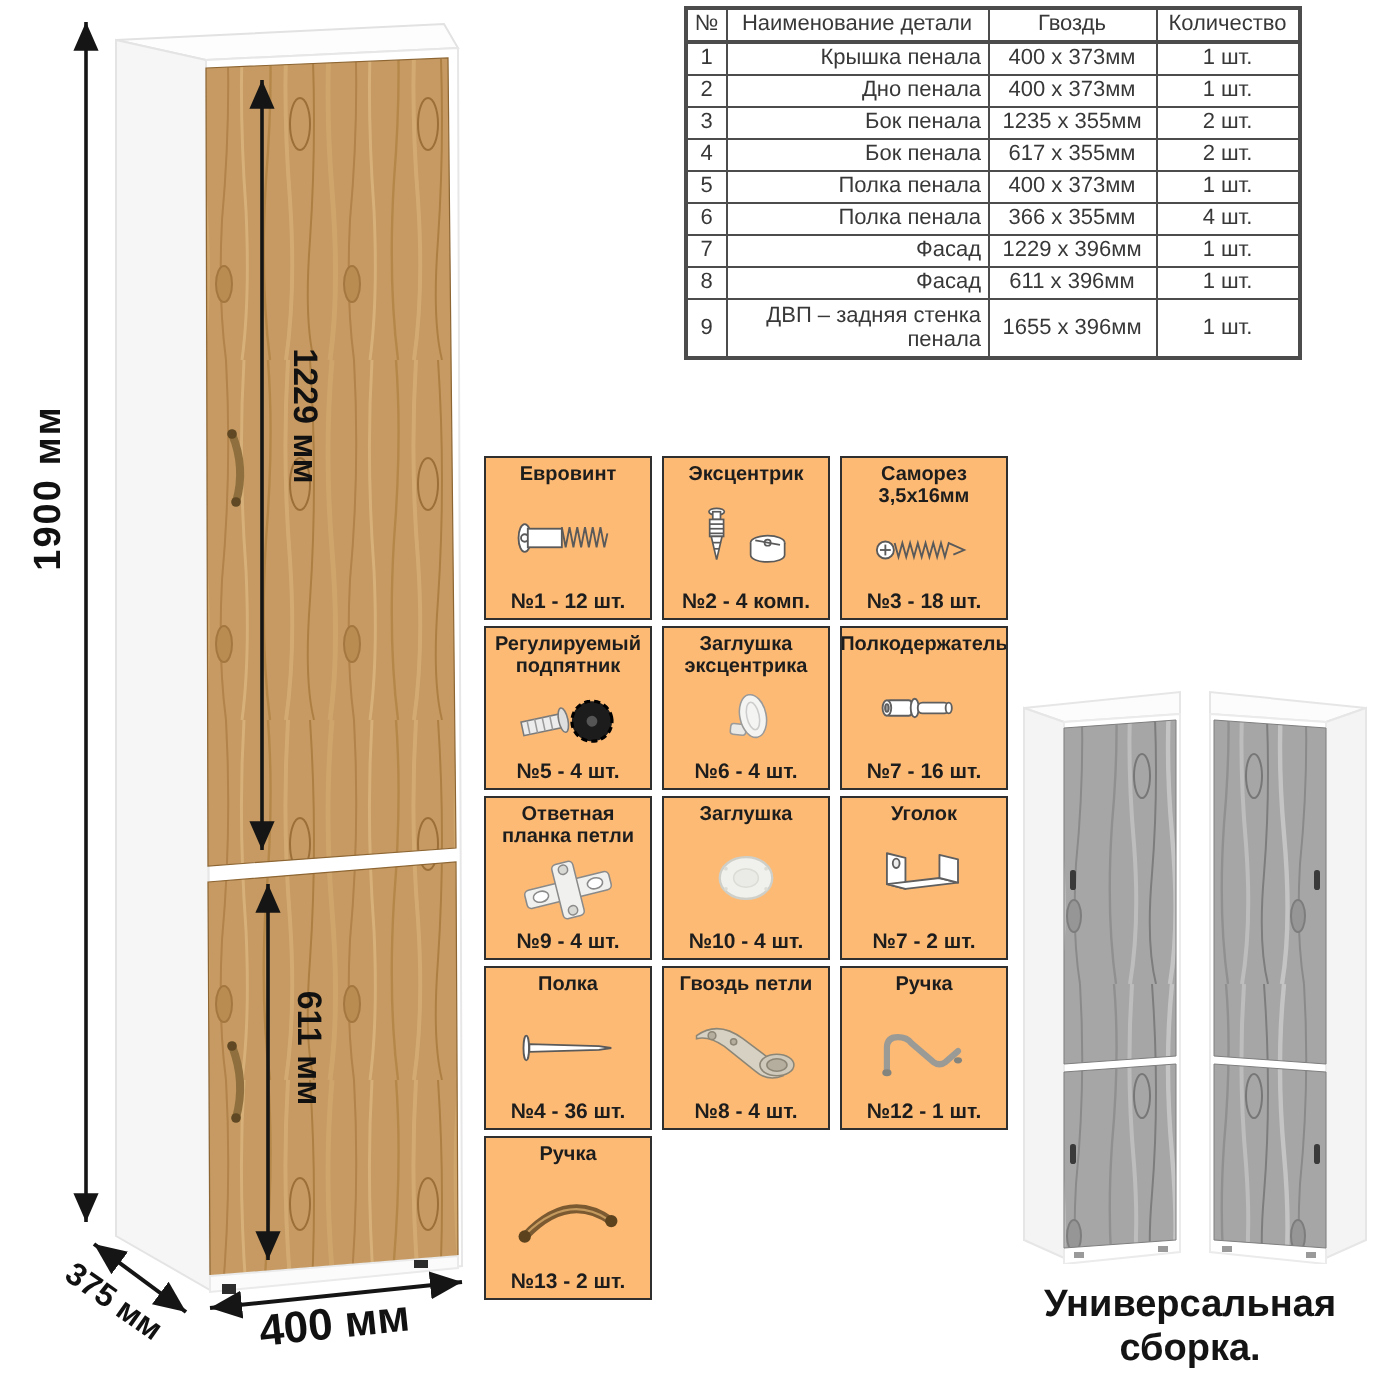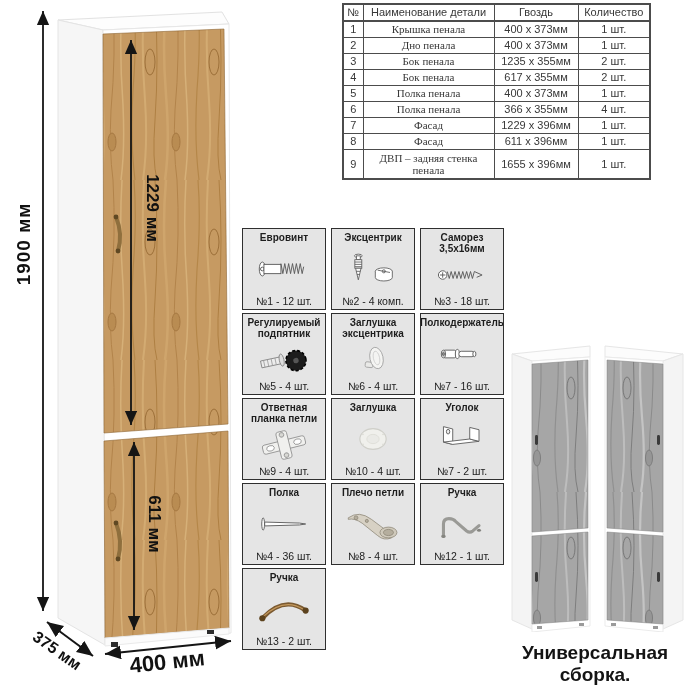--- a/index.html
+++ b/index.html
@@ -7,32 +7,32 @@
          font-family:"Liberation Sans",sans-serif;}
   svg text{font-family:"Liberation Sans",sans-serif;}
 
   
   .parts-table{position:absolute;left:342px;top:3px;border-collapse:collapse;
                table-layout:fixed;width:307px;font-size:11px;color:#383838;
                border:2px solid #4c4c4c;}
   .parts-table th,.parts-table td{border:1px solid #4c4c4c;padding:0 3px;height:15px;
                line-height:1.12;font-weight:normal;text-align:center;overflow:hidden;}
   .parts-table thead th{border-bottom:2px solid #4c4c4c;}
-  .parts-table td.name{text-align:center;font-family:Liberation Serif, serif;}
+  .parts-table td.name{text-align:right;}
   .parts-table tr.tall td{height:28px;}
 
   
   .hw-grid{position:absolute;left:242px;top:228px;display:grid;
            grid-template-columns:repeat(3,84px);grid-auto-rows:82px;gap:3px 5px;}
-  .hw-cell{border:1.5px solid #2f2f2f;background:#e5e5e5;display:flex;flex-direction:column;
+  .hw-cell{border:1.5px solid #2f2f2f;background:#fdba74;display:flex;flex-direction:column;
            align-items:center;justify-content:space-between;padding:3px 1px 2px 1px;
            box-sizing:border-box;overflow:hidden;}
   .hw-title{font-size:10px;font-weight:bold;color:#1d1d1d;text-align:center;line-height:1.1;}
   .hw-icon{flex:0 0 auto;width:74px;height:34px;}
-  .hw-count{font-size:10.5px;font-weight:normal;color:#1d1d1d;text-align:center;}
+  .hw-count{font-size:10.5px;font-weight:bold;color:#1d1d1d;text-align:center;}
 
   
   .cabinet-svg{position:absolute;left:0;top:0;}
   .assembly-svg{position:absolute;left:495px;top:332px;}
   .assembly-caption{position:absolute;left:488px;top:642px;width:214px;text-align:center;
                     font-size:19px;font-weight:bold;color:#141414;}
 </style>
 </head>
 <body>
 
@@ -305,21 +305,21 @@
       <svg class="hw-icon" viewBox="0 0 76 44">
         <g fill="#fff" stroke="#5a5a5a" stroke-width="1.2">
           <ellipse cx="11" cy="22" rx="1.8" ry="8"></ellipse>
           <polygon points="13,19.5 58,20.8 66,22 58,23.2 13,24.5"></polygon>
         </g>
       </svg>
       <div class="hw-count">№4 - 36 шт.</div>
     </div>
 
     <div class="hw-cell">
-      <div class="hw-title">Плечо петли</div>
+      <div class="hw-title">Гвоздь петли</div>
       <svg class="hw-icon" viewBox="0 0 76 44">
         <g stroke="#8c8677" stroke-width="1">
           <path d="M6,14 q14,-10 30,2 l16,12 q6,5 14,2 l-4,10 q-10,4 -18,-3 L24,21 q-10,-7 -18,-5 Z" fill="#d7d1c4"></path>
           <ellipse cx="58" cy="33" rx="11" ry="7" fill="#cfc9bb"></ellipse>
           <ellipse cx="58" cy="33" rx="6.5" ry="4" fill="#b5ae9e"></ellipse>
           <circle cx="16" cy="14" r="2.5" fill="#b5ae9e"></circle>
             <circle cx="30" cy="18" r="2" fill="#b5ae9e"></circle>
         </g>
       </svg>
       <div class="hw-count">№8 - 4 шт.</div>

